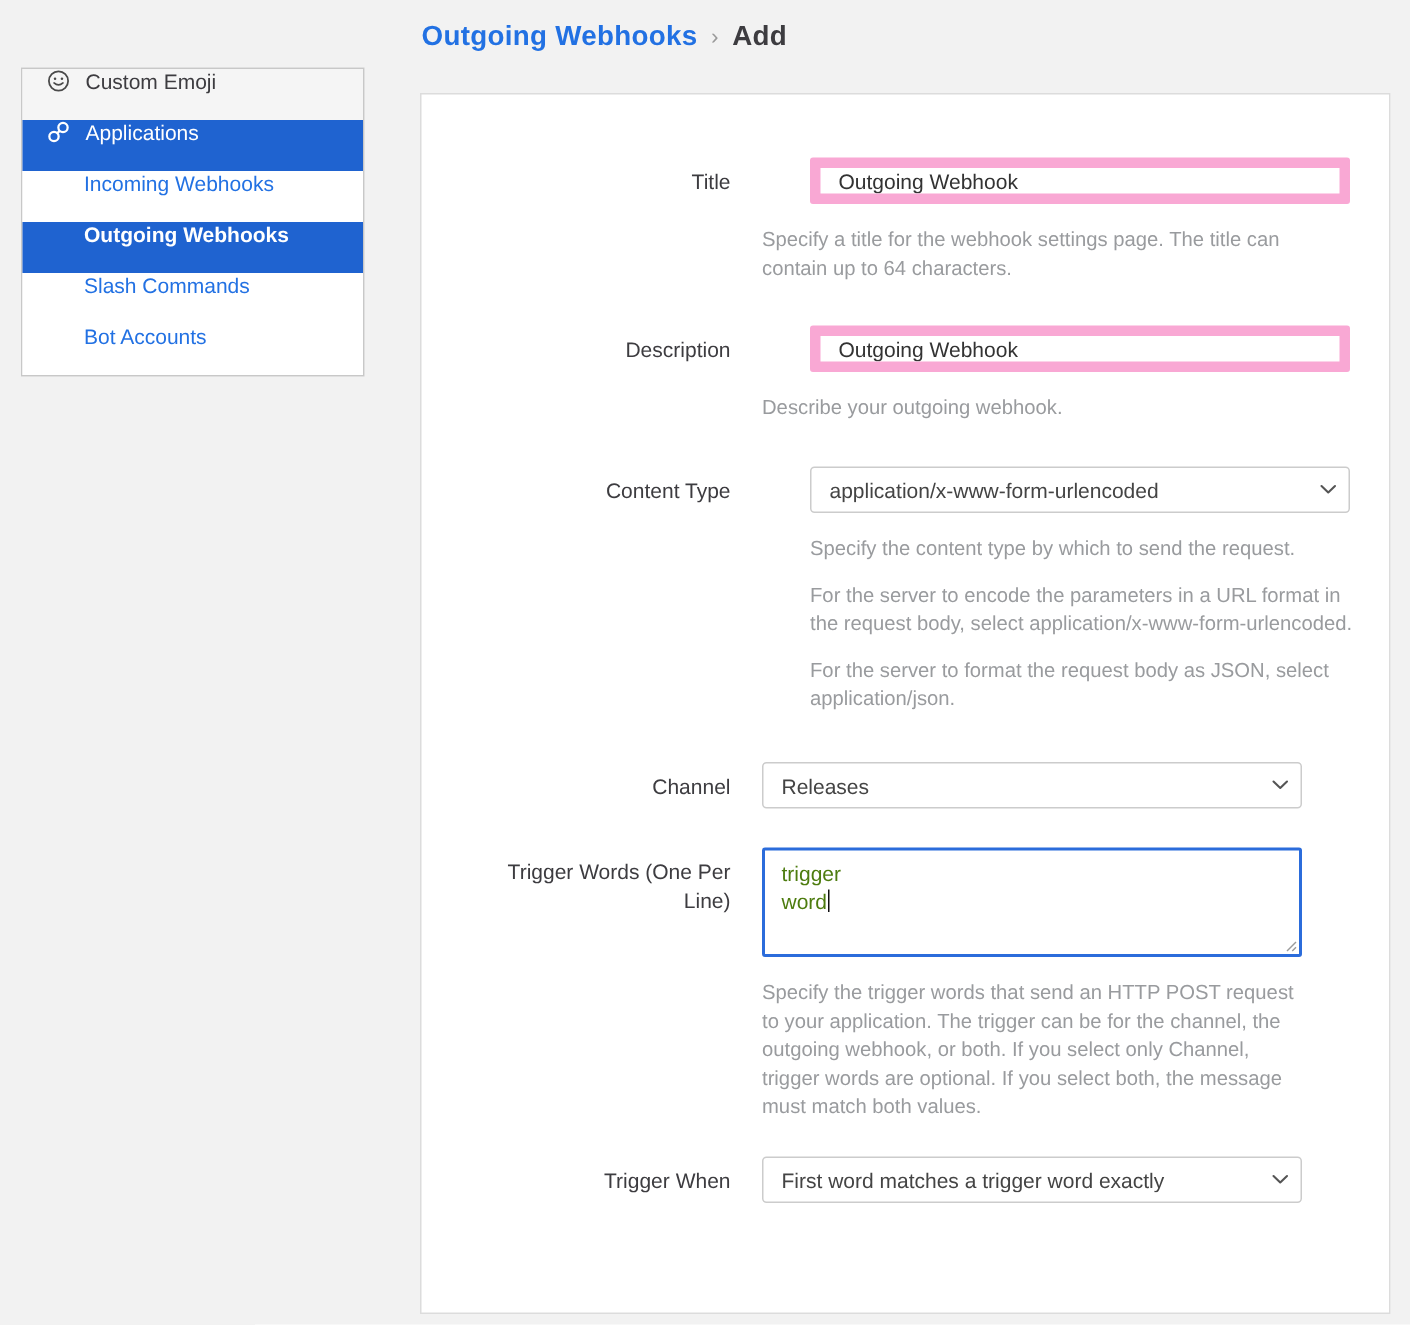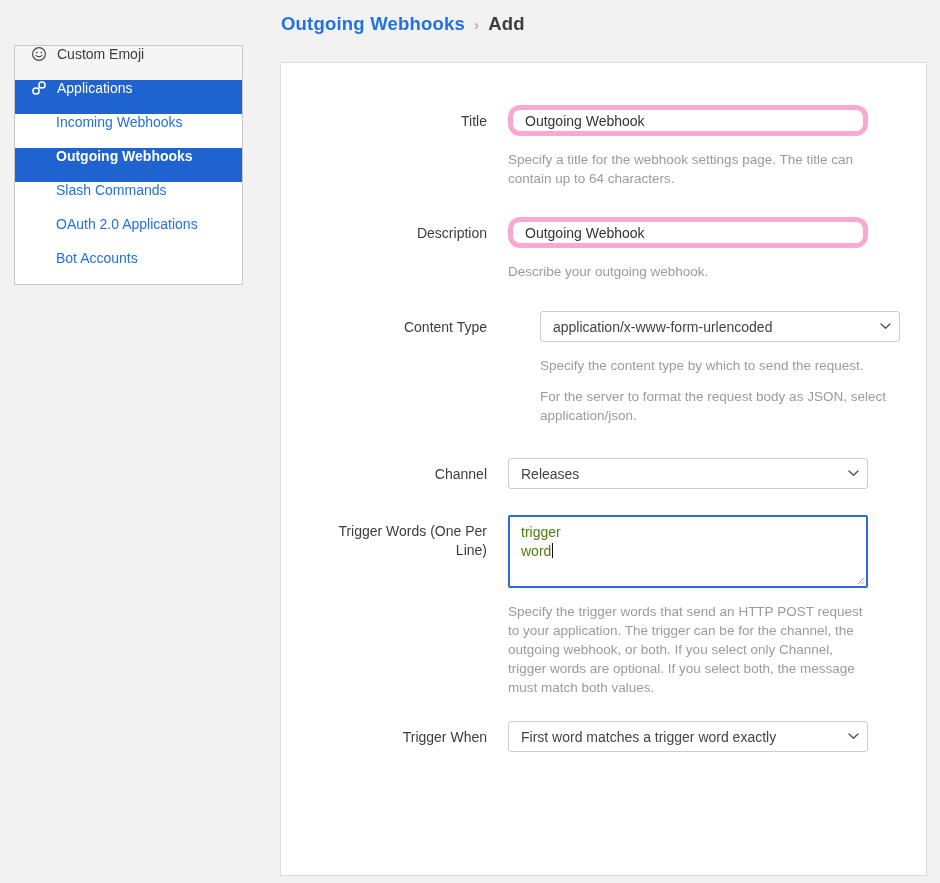--- a/index.html
+++ b/index.html
@@ -47,24 +47,24 @@
   .form-row { display:flex; align-items:flex-start; }
   .label-col {
     width:206px; flex:none; text-align:right;
     padding-top:7px; font-size:14px; color:#3d3c40; line-height:19px;
   }
   .lc-narrow { padding-left:30px; }
   .ctrl-col { margin-left:21px; width:360px; flex:none; }
 
   .text-input {
     width:100%; height:31px;
-    border:5px solid #f9a8d4; border-radius:12px;
+    border:7px solid #f9a8d4; border-radius:2px;
     padding:0 12px; font-size:14px; color:#333333;
     font-family:"Liberation Sans", sans-serif;
-    background:#ffffff; outline:none;
+    background:#ffffff; outline:none;margin-left:32px;
   }
 
   .select-wrap { position:relative; width:100%; }
   .select-wrap select {
     -webkit-appearance:none; appearance:none;
     width:100%; height:31px;
     border:1px solid #cccccc; border-radius:3px;
     padding:0 26px 0 12px; font-size:14px; color:#444444;
     font-family:"Liberation Sans", sans-serif;
     background:#ffffff; outline:none; cursor:pointer;
@@ -136,23 +136,20 @@
   <div class="side-row side-sub">
     <span>Incoming Webhooks</span>
   </div>
   <div class="side-row side-sub active">
     <span>Outgoing Webhooks</span>
   </div>
   <div class="side-row side-sub">
     <span>Slash Commands</span>
   </div>
   <div class="side-row side-sub">
-    <span>OAuth 2.0 Applications</span>
-  </div>
-  <div class="side-row side-sub">
     <span>Bot Accounts</span>
   </div>
 
 </div>
 
 <div class="panel">
 
   <div class="form-row gap-a">
     <div class="label-col">Title</div>
     <div class="ctrl-col">
@@ -176,20 +173,21 @@
         <select>
           <option>application/x-www-form-urlencoded</option>
         </select>
         <span class="select-chevron">
           <svg width="11" height="7" viewBox="0 0 11 7">
             <polyline points="1,1 5.5,5.3 10,1" fill="none" stroke="#555555" stroke-width="1.4" stroke-linecap="round" stroke-linejoin="round"></polyline>
           </svg>
         </span>
       </div>
       <div class="help">Specify the content type by which to send the request.</div>
+      <div class="help">For the server to encode the parameters in a URL format in the request body, select application/x-www-form-urlencoded.</div>
       <div class="help">For the server to format the request body as JSON, select application/json.</div>
     </div>
   </div>
 
   <div class="form-row gap-d">
     <div class="label-col">Channel</div>
     <div class="ctrl-col">
       <div class="select-wrap">
         <select>
           <option>Releases</option>

